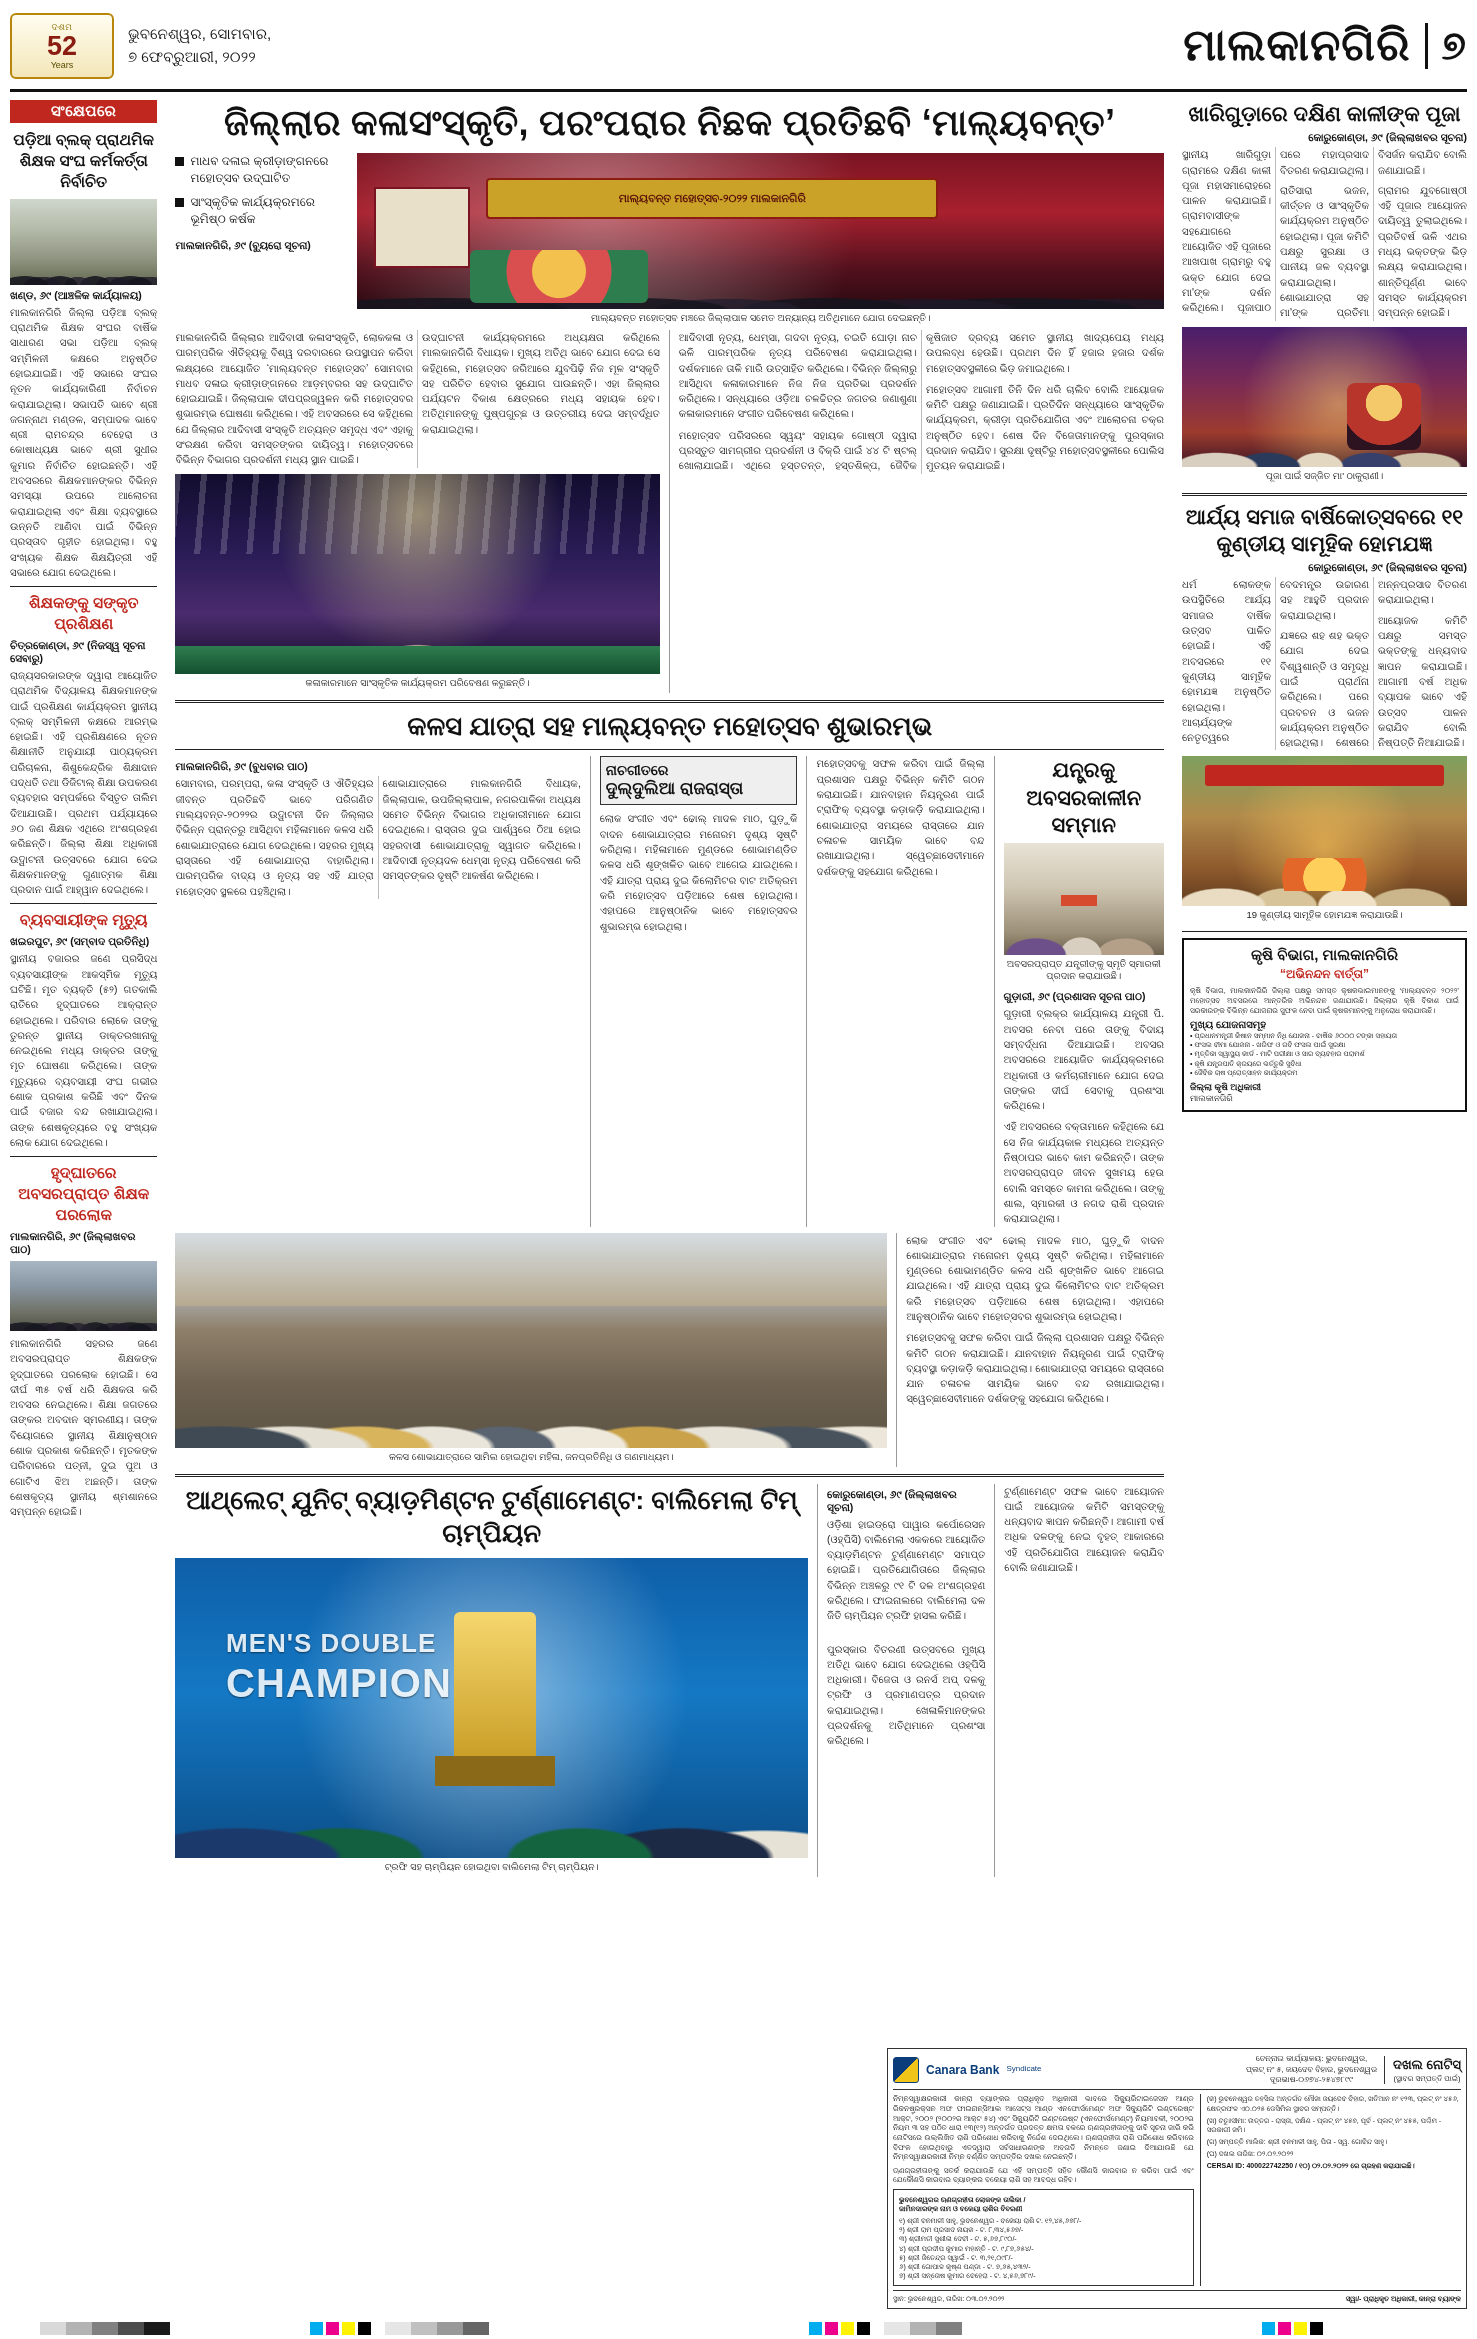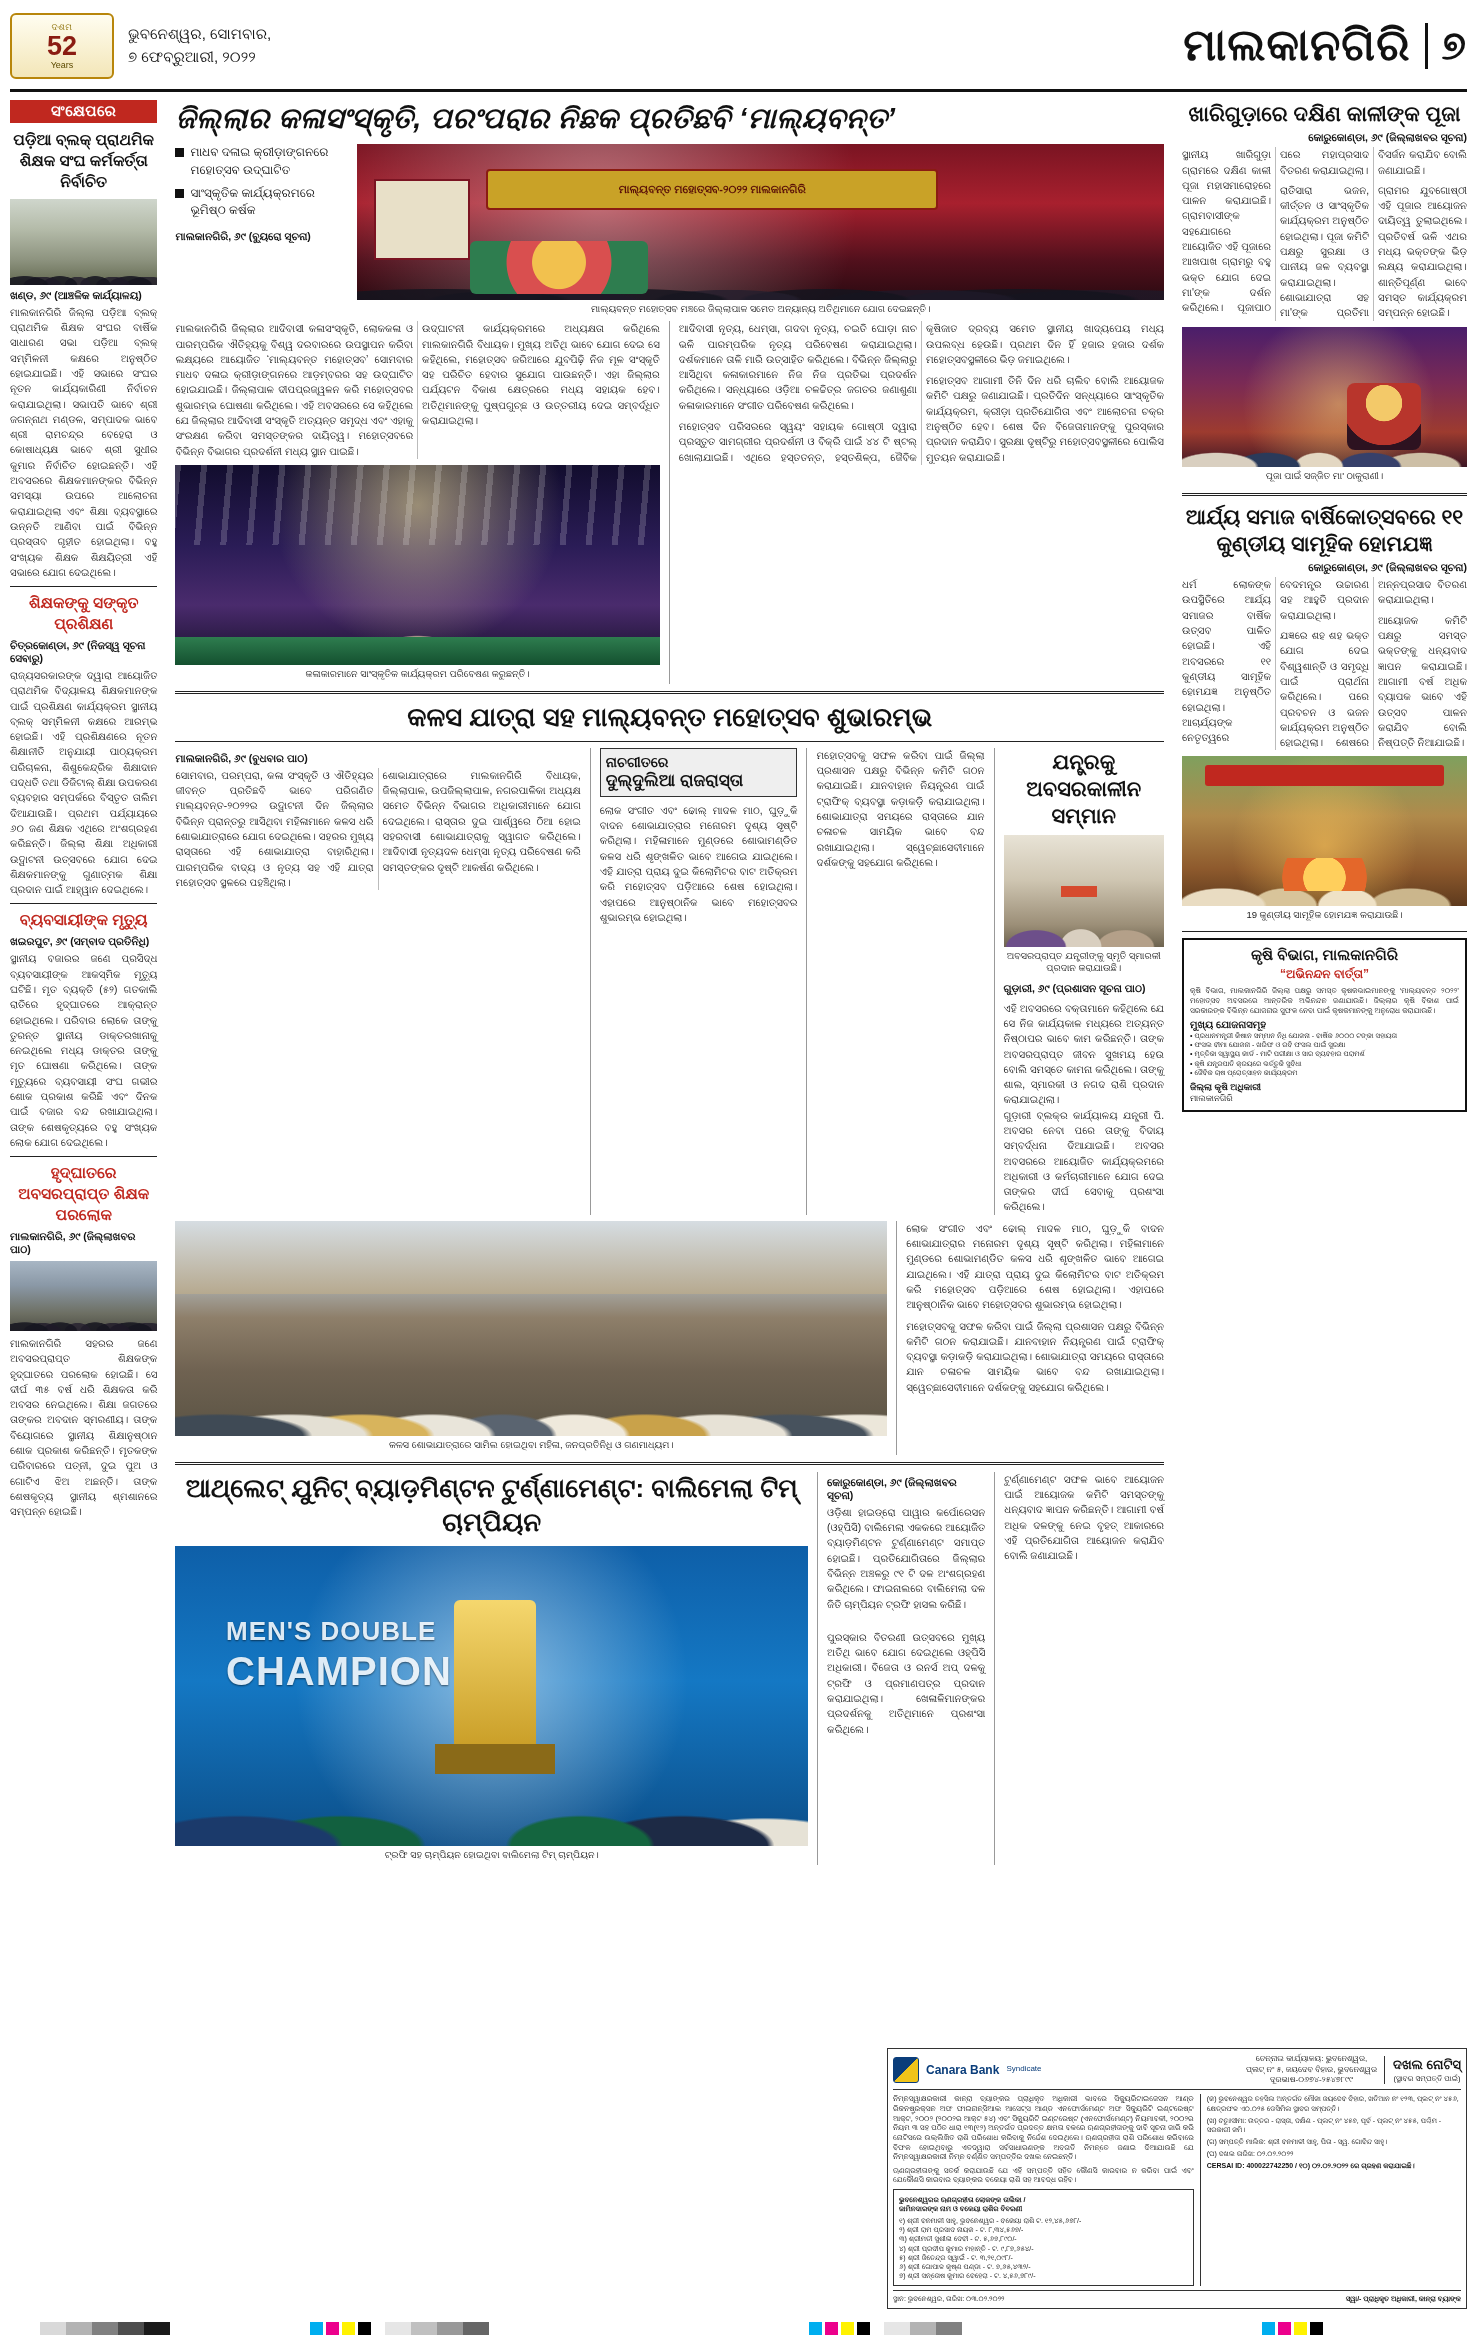--- a/index.html
+++ b/index.html
@@ -68,26 +68,25 @@
     color: #fff;
     font-size: 15px;
     text-align: center;
     padding: 2px 0 3px;
     font-weight: bold;
     letter-spacing: .5px;
   }
   .hl-red { color: #c0281f; }
 
   .headline-xl {
-    font-size: 29px;
+    font-size: 36px;
     font-weight: bold;
     line-height: 1.25;
-    text-align: left;
+    text-align: center;
     letter-spacing: .3px;
-    font-style: italic;
   }
   .headline-lg {
     font-size: 26px;
     font-weight: bold;
     line-height: 1.3;
     text-align: center;
   }
   .headline-md {
     font-size: 21px;
     font-weight: bold;
@@ -371,22 +370,22 @@
           <div class="photo ph-indoor" style="height:112px;margin-top:5px;">
             <div class="figure-people" style="height:64%;
               background:
                 radial-gradient(ellipse at 20% 100%, #6d4f8a 0 16%, transparent 17%),
                 radial-gradient(ellipse at 48% 100%, #d9cfc0 0 17%, transparent 18%),
                 radial-gradient(ellipse at 76% 100%, #b4a089 0 16%, transparent 17%);"></div>
             <div style="position:absolute;left:36%;top:46%;width:22%;height:10%;background:#d64a2e;"></div>
           </div>
           <div class="cap">ଅବସରପ୍ରାପ୍ତ ଯନ୍ତ୍ରୀଙ୍କୁ ସ୍ମୃତି ସ୍ମାରକୀ ପ୍ରଦାନ କରାଯାଉଛି।</div>
           <div class="byline left">ଗୁଡ଼ାରୀ, ୬୯ (ପ୍ରଶାସନ ସୂଚନା ପାଠ)</div>
+          <div class="body-text">ଗୁଡ଼ାରୀ ବ୍ଲକ୍‌ର କାର୍ଯ୍ୟାଳୟ ଯନ୍ତ୍ରୀ ପି. ଅବସର ନେବା ପରେ ତାଙ୍କୁ ବିଦାୟ ସମ୍ବର୍ଦ୍ଧନା ଦିଆଯାଇଛି। ଅବସର ଅବସରରେ ଆୟୋଜିତ କାର୍ଯ୍ୟକ୍ରମରେ ଅଧିକାରୀ ଓ କର୍ମଚାରୀମାନେ ଯୋଗ ଦେଇ ତାଙ୍କର ଦୀର୍ଘ ସେବାକୁ ପ୍ରଶଂସା କରିଥିଲେ।</div>
           <div class="body-text" style="margin-top:6px;">ଏହି ଅବସରରେ ବକ୍ତାମାନେ କହିଥିଲେ ଯେ ସେ ନିଜ କାର୍ଯ୍ୟକାଳ ମଧ୍ୟରେ ଅତ୍ୟନ୍ତ ନିଷ୍ଠାପର ଭାବେ କାମ କରିଛନ୍ତି। ତାଙ୍କ ଅବସରପ୍ରାପ୍ତ ଜୀବନ ସୁଖମୟ ହେଉ ବୋଲି ସମସ୍ତେ କାମନା କରିଥିଲେ। ତାଙ୍କୁ ଶାଲ, ସ୍ମାରକୀ ଓ ନଗଦ ରାଶି ପ୍ରଦାନ କରାଯାଇଥିଲା।</div>
-          <div class="body-text">ଗୁଡ଼ାରୀ ବ୍ଲକ୍‌ର କାର୍ଯ୍ୟାଳୟ ଯନ୍ତ୍ରୀ ପି. ଅବସର ନେବା ପରେ ତାଙ୍କୁ ବିଦାୟ ସମ୍ବର୍ଦ୍ଧନା ଦିଆଯାଇଛି। ଅବସର ଅବସରରେ ଆୟୋଜିତ କାର୍ଯ୍ୟକ୍ରମରେ ଅଧିକାରୀ ଓ କର୍ମଚାରୀମାନେ ଯୋଗ ଦେଇ ତାଙ୍କର ଦୀର୍ଘ ସେବାକୁ ପ୍ରଶଂସା କରିଥିଲେ।</div>
         </div>
       </div>
 
       <div style="display:flex;gap:9px;margin-top:6px;">
         <div style="width:72%;">
           <div class="photo ph-crowd" style="height:215px;">
             <div style="position:absolute;left:0;top:0;right:0;height:34%;
               background:linear-gradient(180deg,#d6dde2,#b6a98f);"></div>
             <div class="figure-people" style="height:74%;
               background:

